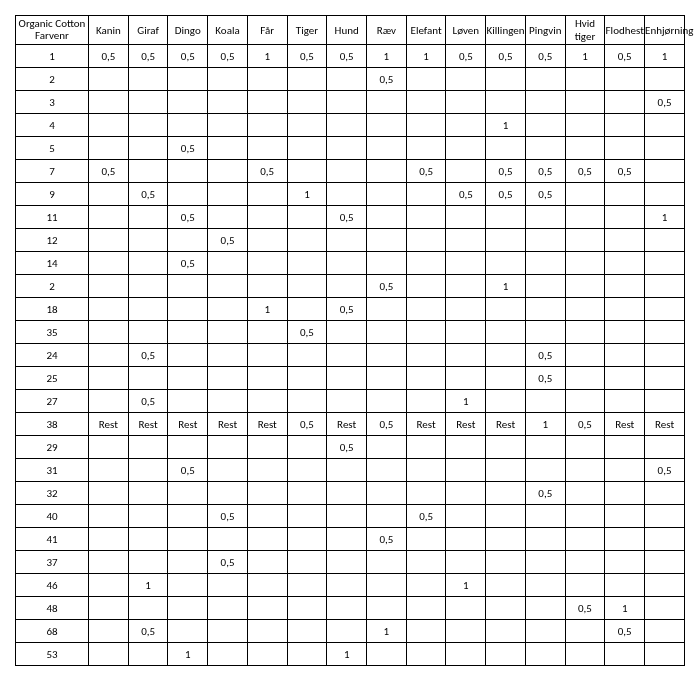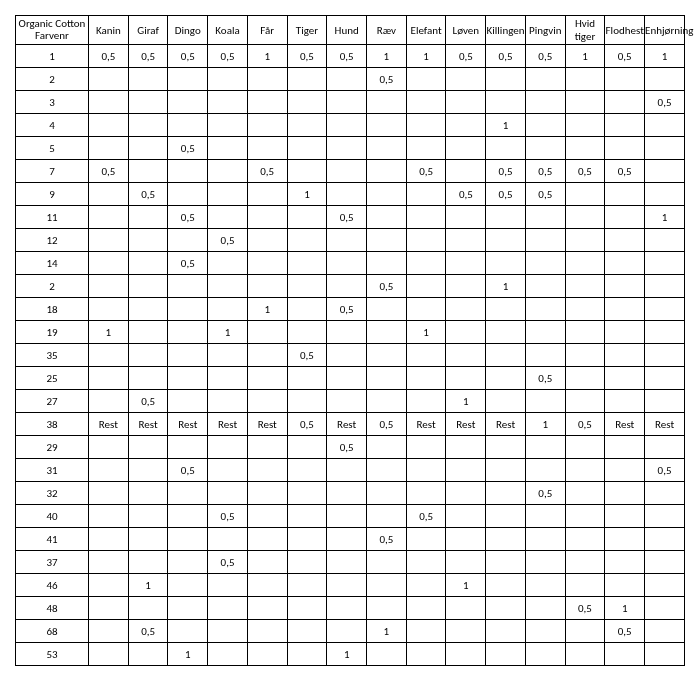--- a/index.html
+++ b/index.html
@@ -272,51 +272,51 @@
         <td></td>
         <td></td>
         <td></td>
         <td></td>
         <td></td>
         <td></td>
         <td></td>
         <td></td>
       </tr>
       <tr>
-        <td>19</td>
-        <td>1</td>
-        <td></td>
-        <td></td>
-        <td>1</td>
-        <td></td>
-        <td></td>
-        <td></td>
-        <td></td>
-        <td>1</td>
-        <td></td>
-        <td></td>
-        <td></td>
-        <td></td>
-        <td></td>
-        <td></td>
-      </tr>
-      <tr>
         <td>35</td>
         <td></td>
         <td></td>
         <td></td>
         <td></td>
         <td></td>
         <td>0,5</td>
         <td></td>
         <td></td>
         <td></td>
         <td></td>
         <td></td>
         <td></td>
+        <td></td>
+        <td></td>
+        <td></td>
+      </tr>
+      <tr>
+        <td>24</td>
+        <td></td>
+        <td>0,5</td>
+        <td></td>
+        <td></td>
+        <td></td>
+        <td></td>
+        <td></td>
+        <td></td>
+        <td></td>
+        <td></td>
+        <td></td>
+        <td>0,5</td>
         <td></td>
         <td></td>
         <td></td>
       </tr>
       <tr>
         <td>25</td>
         <td></td>
         <td></td>
         <td></td>
         <td></td>

